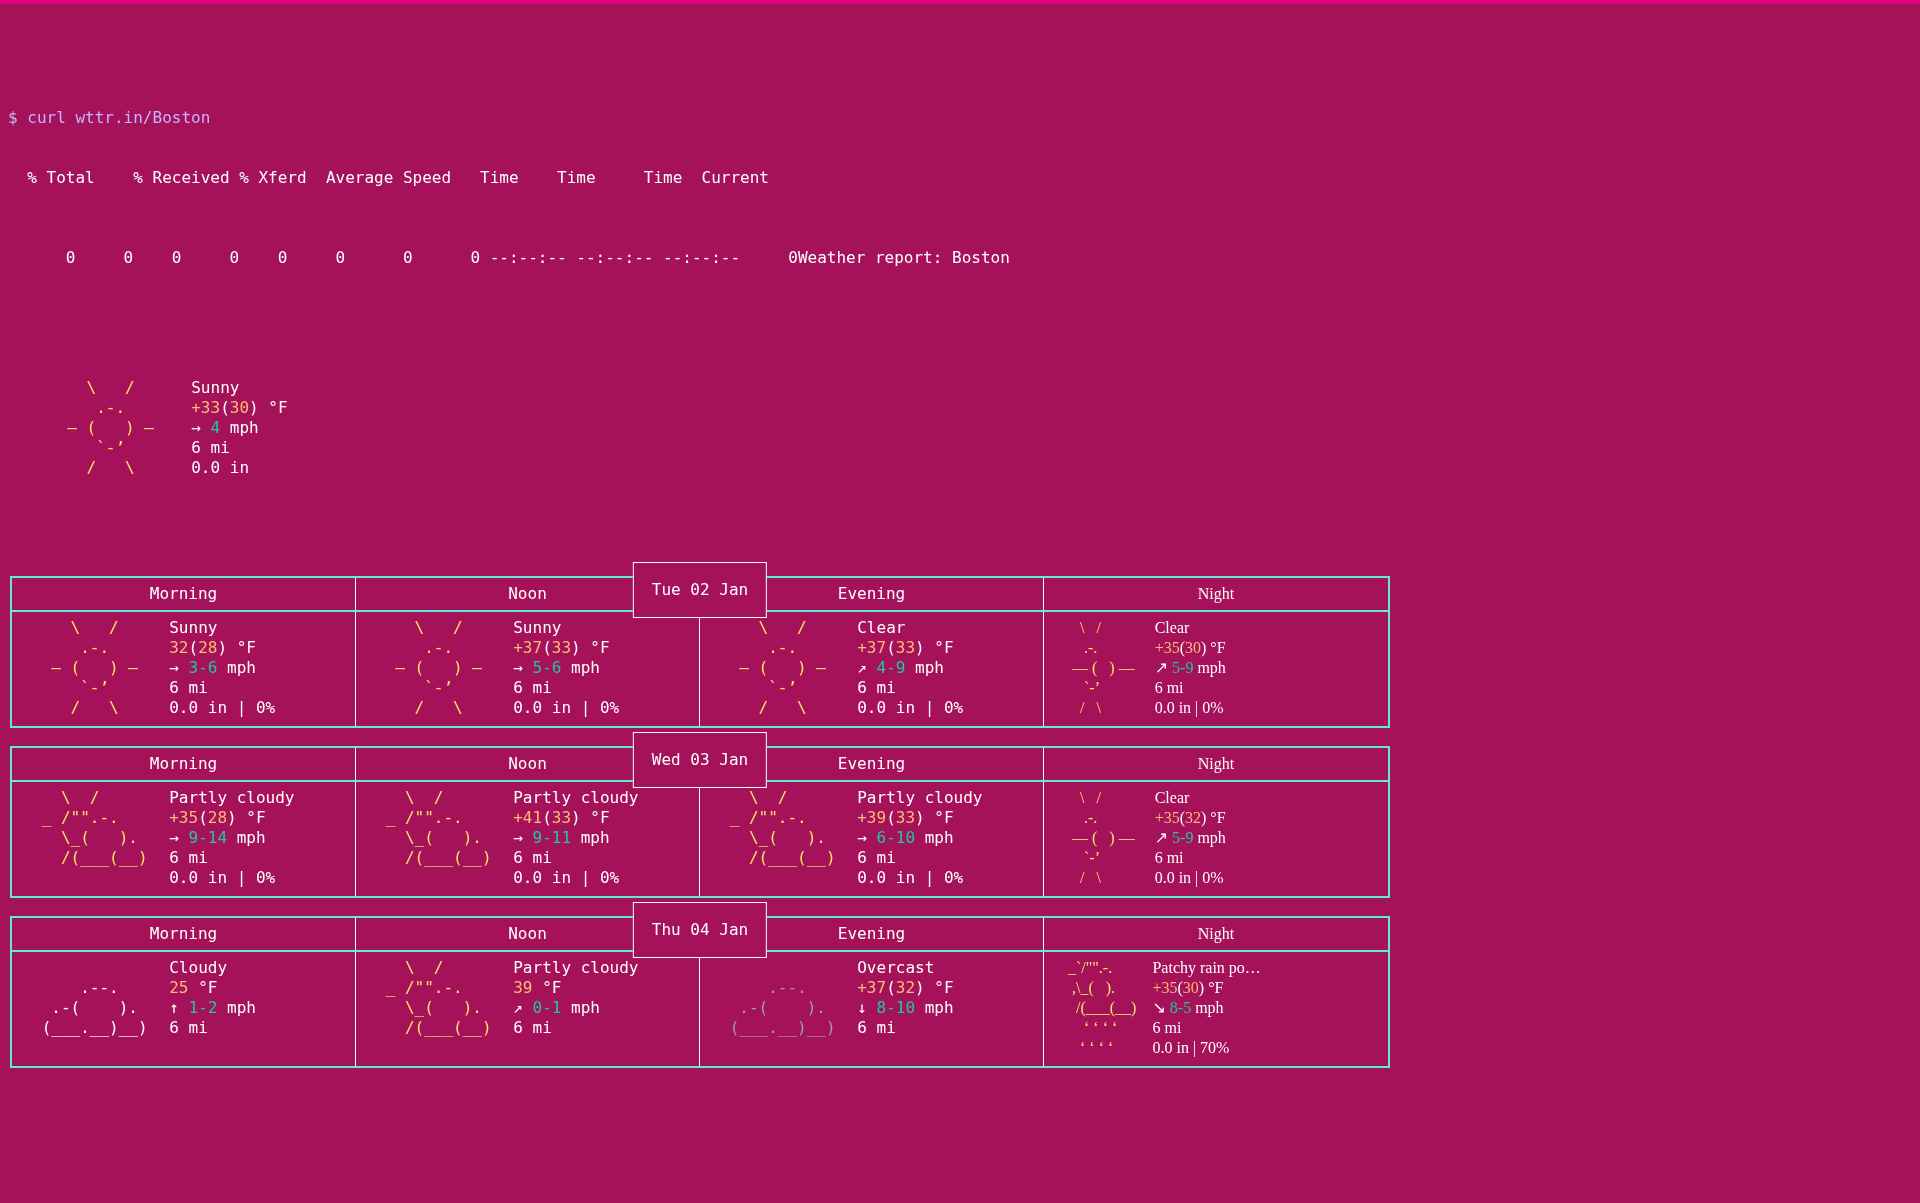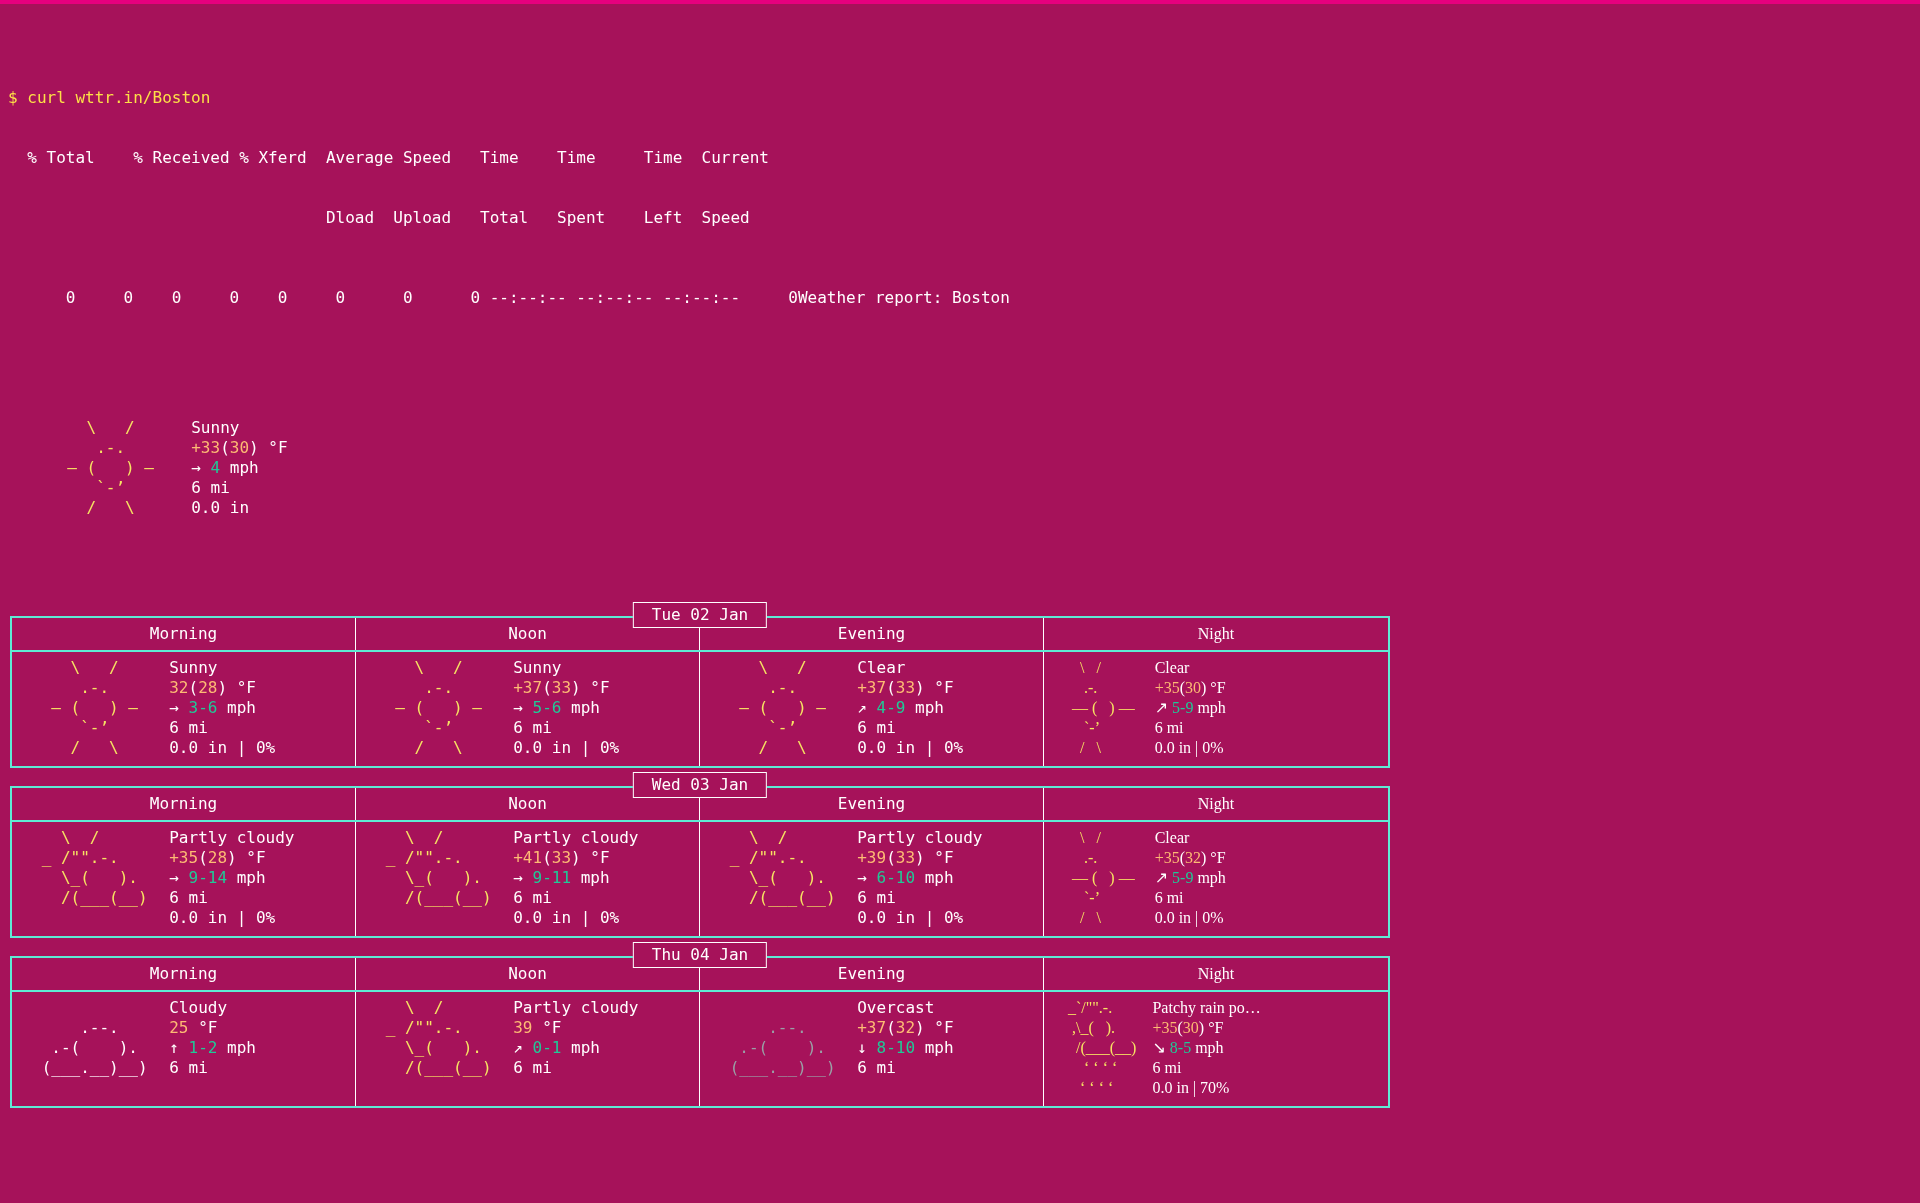--- a/index.html
+++ b/index.html
@@ -13,42 +13,42 @@
   }
   .topbar {
     background: #e6007e;
     height: 4px;
     width: 100%;
   }
   .term {
     padding: 4px 8px 12px 8px;
     white-space: pre;
   }
-  .prompt   { color: #fde047; }
+  .prompt   { color: #c4b5fd; margin-top: 20px; }
   .yellow   { color: #f7e463; }
   .cyan     { color: #fdba74; }
   .green    { color: #20c997; }
   .grey     { color: #9aa0a6; }
   .white    { color: #ffffff; }
 
   
   .daybox {
     position: relative;
     margin-top: 18px;
     margin-left: 2px;
     width: 1380px;
   }
   .datetab {
     position: absolute;
     top: -14px;
     left: 50%;
     transform: translateX(-50%);
     background: #a6125a;
     border: 1px solid #ffffff;
-    padding: 2px 18px;
+    padding: 17px 18px;
     white-space: pre;
   }
   .row {
     display: flex;
     border: 2px solid #5eead4;
   }
   .header-row .cell {
     text-align: center;
     padding: 6px 0;
   }
@@ -78,21 +78,20 @@
 </style>
 </head>
 <body>
 <div class="topbar"></div>
 
 <div class="term">
 
   
   <div class="prompt">$ curl wttr.in/Boston</div>
   <div>  % Total    % Received % Xferd  Average Speed   Time    Time     Time  Current</div>
-  <div>                                 Dload  Upload   Total   Spent    Left  Speed</div>
   <div>
     <span>  0     0    0     0    0     0      0      0 --:--:-- --:--:-- --:--:--     0</span><span>Weather report: Boston</span>
   </div>
 
   
   <div class="current-block">
     <div class="art yellow">    \   /    
      .-.     
   ― (   ) ―  
      `-’     

